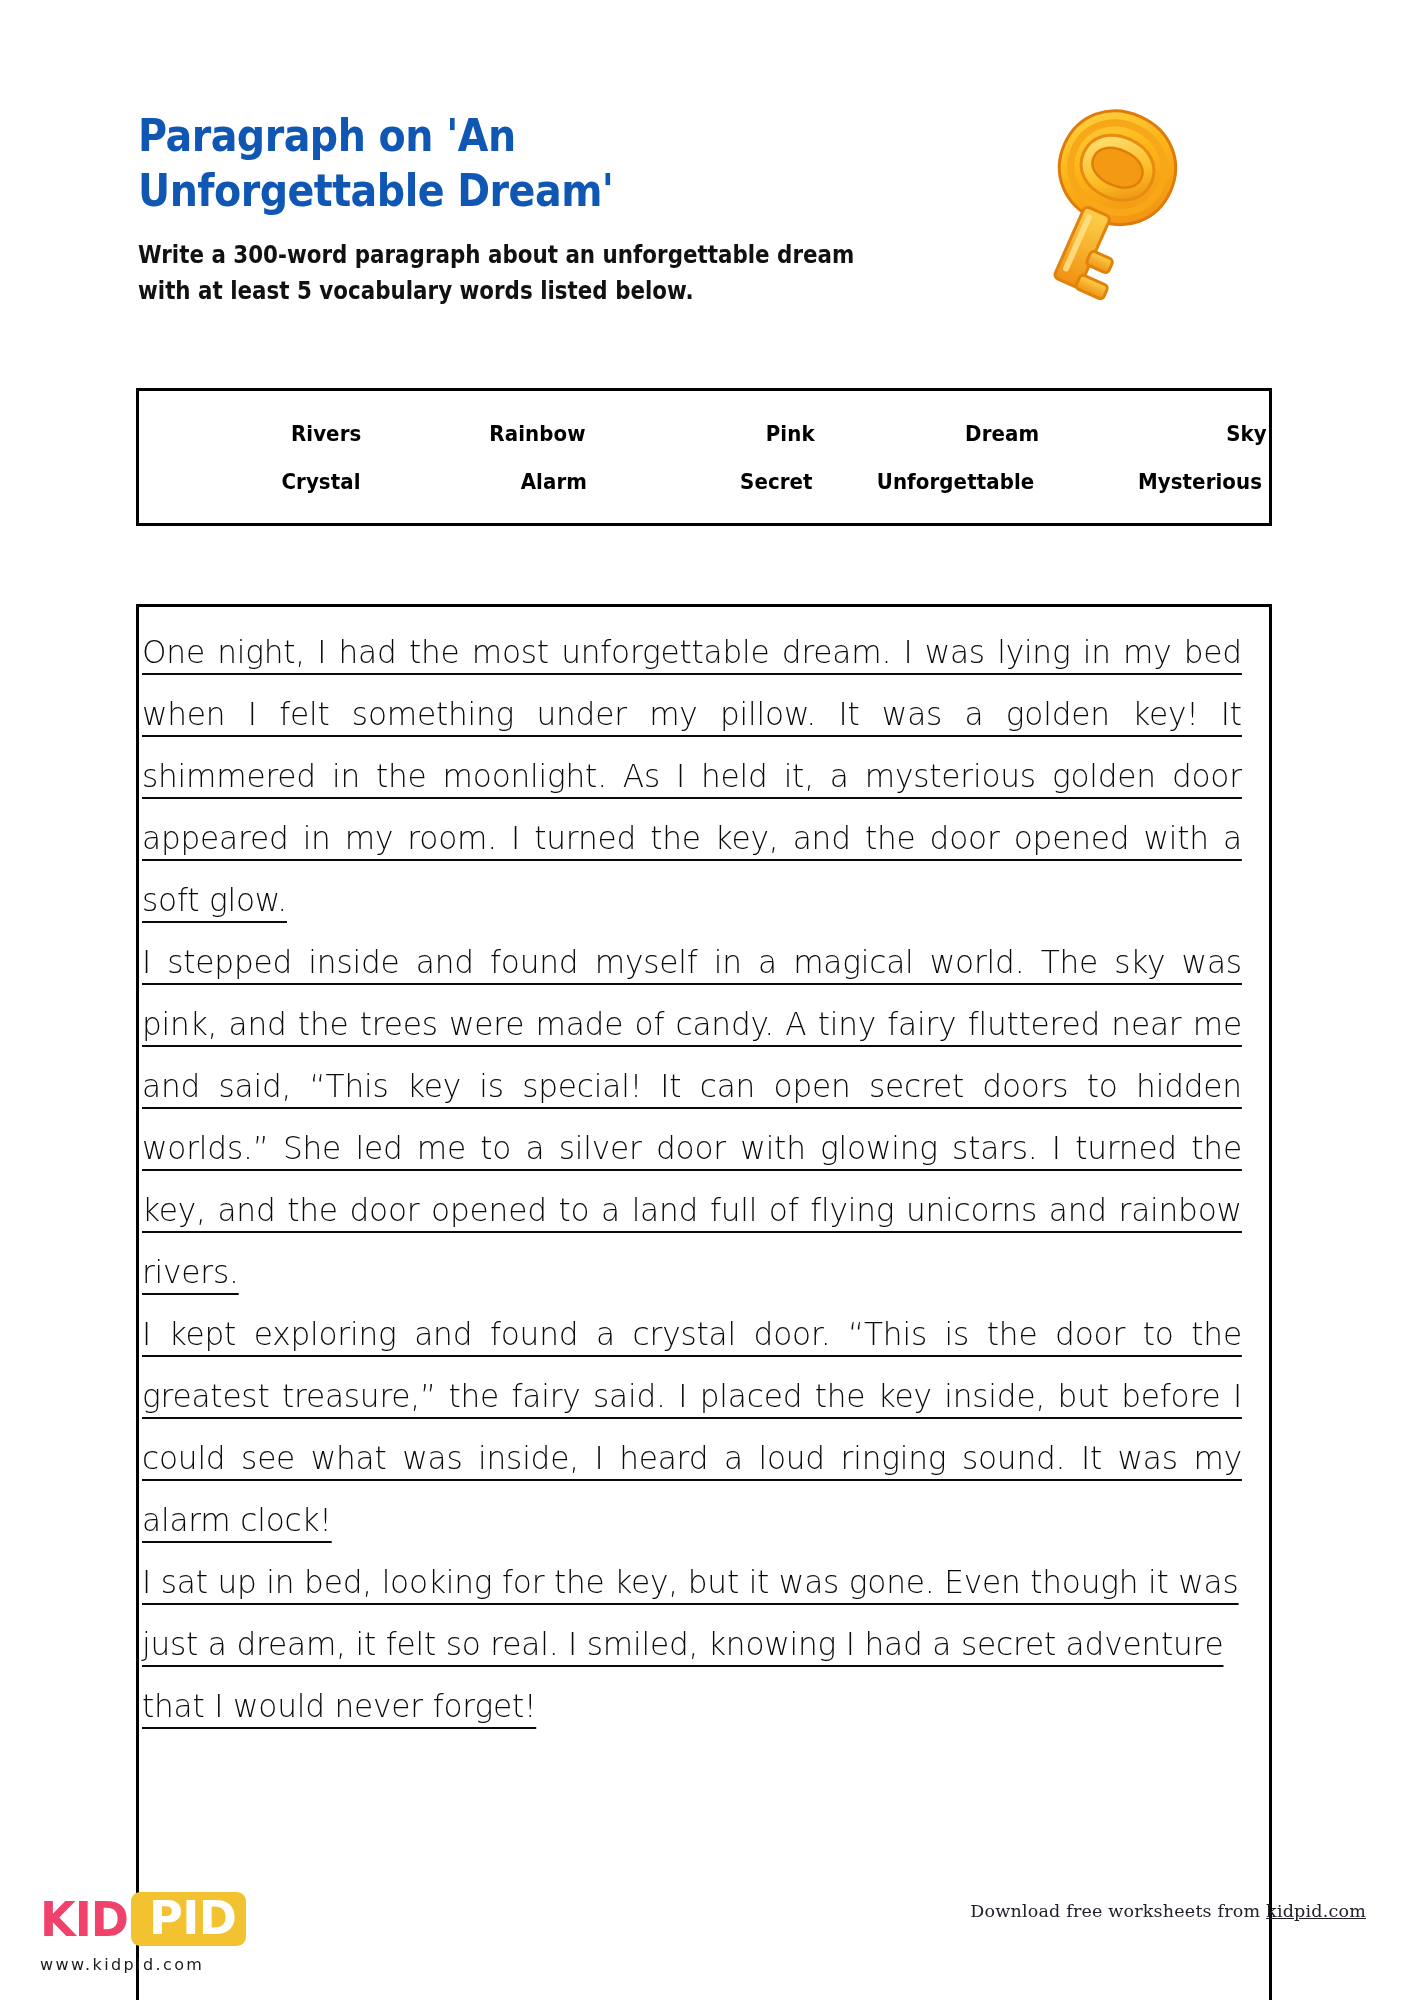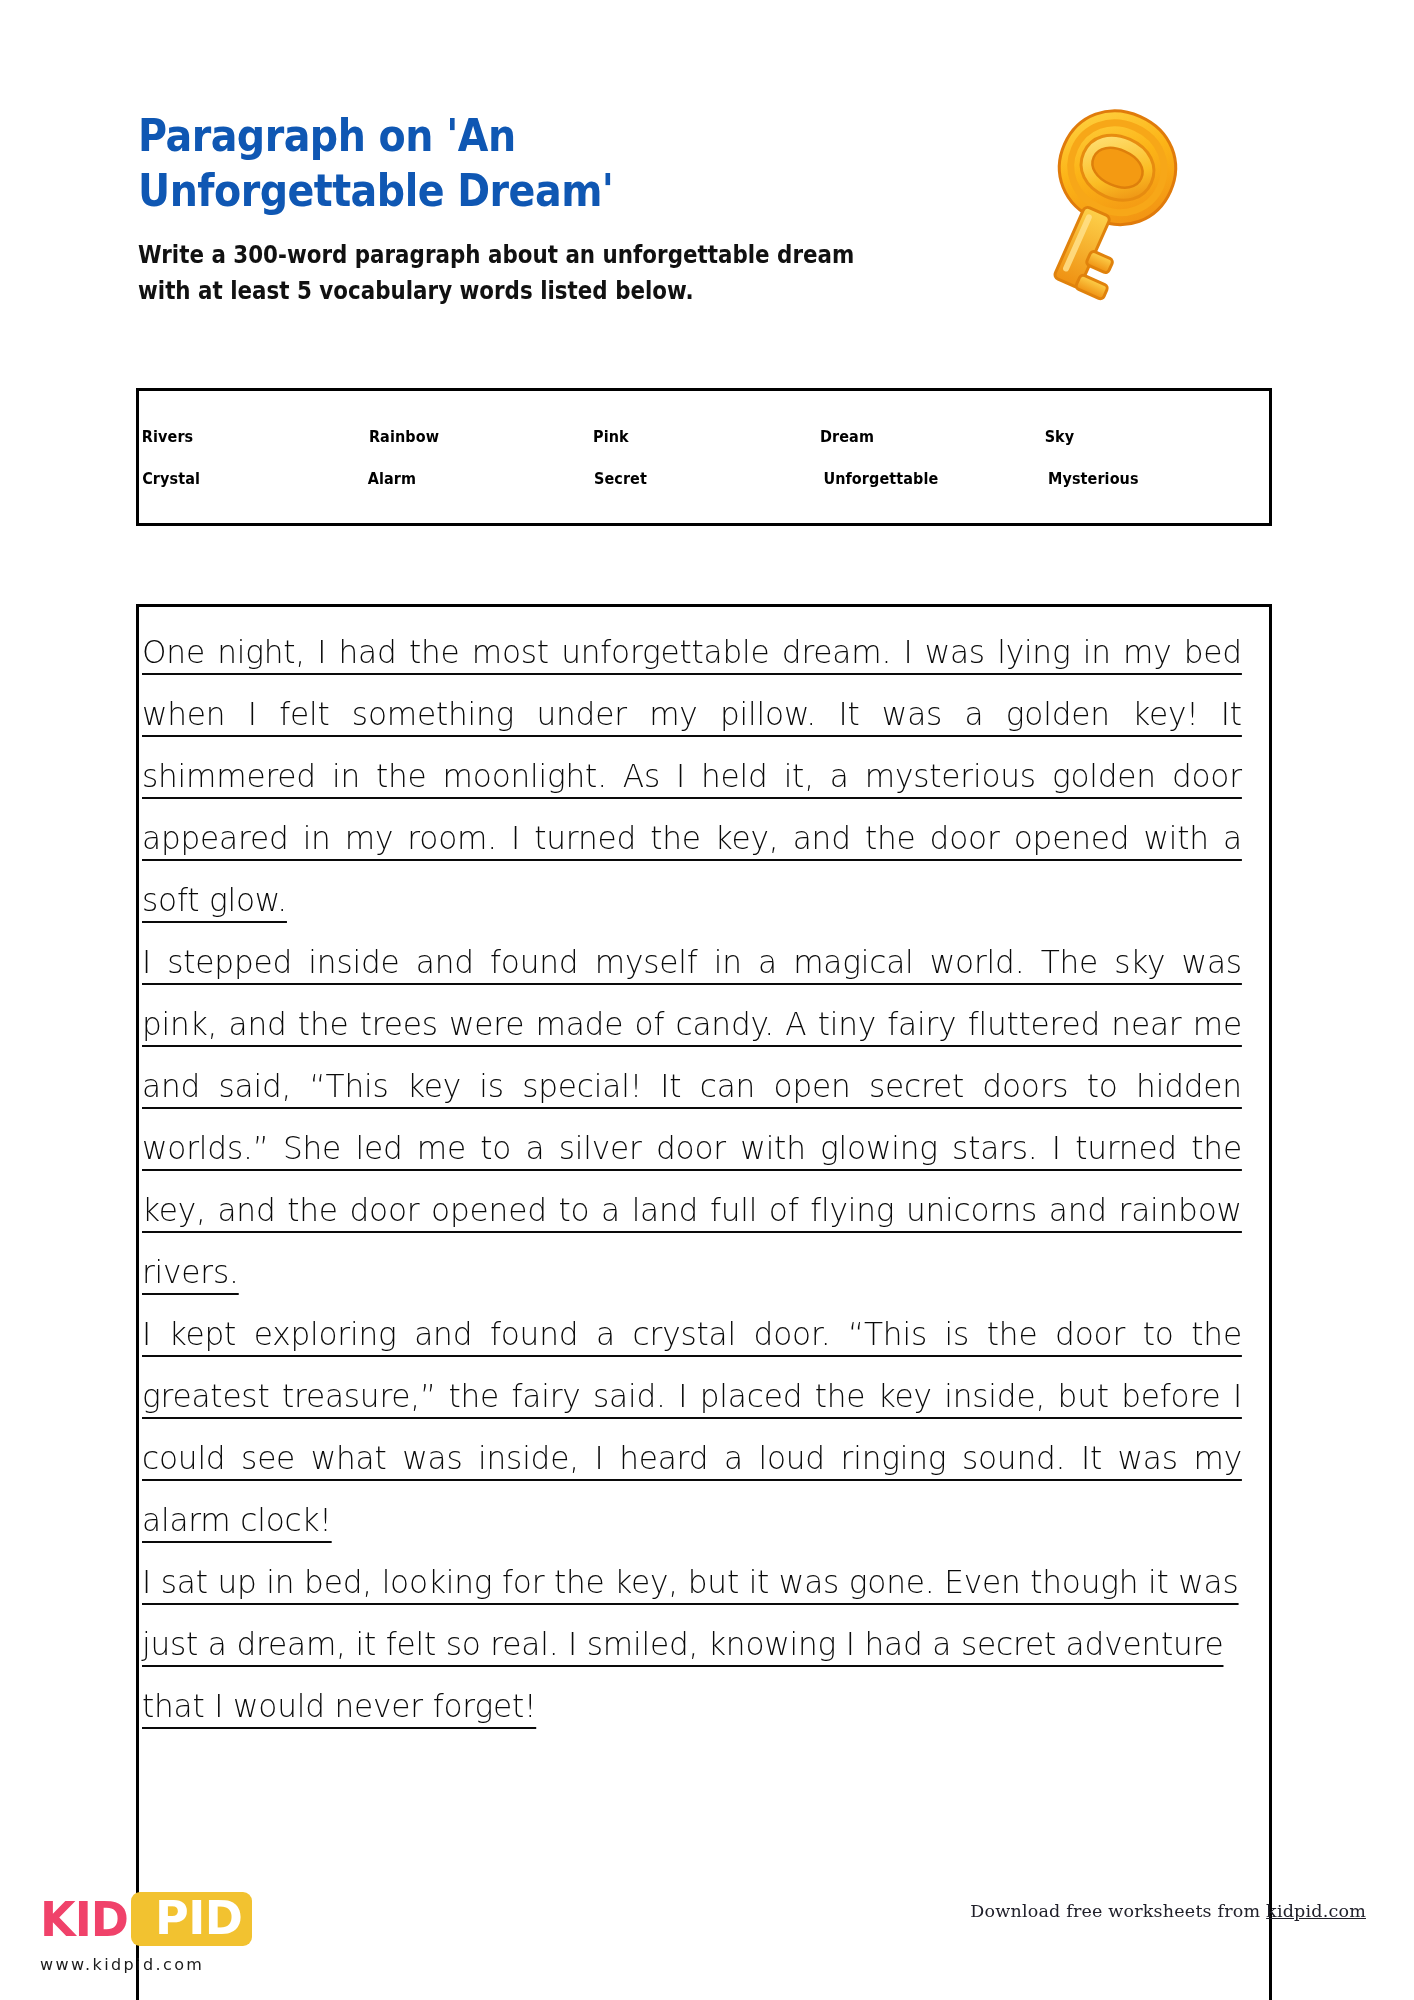--- a/index.html
+++ b/index.html
@@ -48,24 +48,24 @@
     width:1136px; height:138px;
     border:3px solid #000;
     background:#fff;
     display:flex; flex-direction:column;
     justify-content:center;
   }
   .vocab-row { display:flex; width:100%; }
   .vocab-row + .vocab-row { margin-top:23px; }
   .vocab-cell {
     flex:1 1 0;
-    text-align:left;
-    font-family:"DejaVu Sans", sans-serif;
-    font-weight:700;
-    font-size:16px;
+    text-align:right;
+    font-family:"DejaVu Sans", sans-serif;
+    font-weight:700;
+    font-size:22px;
     color:#000;
     letter-spacing:0.1px;
     white-space:nowrap;
   }
   .vocab-cell span { display:inline-block; transform:scaleX(0.9); }
 
   
   .writing-box {
     position:absolute; left:136px; top:604px;
     width:1136px; height:1505px;
@@ -104,21 +104,21 @@
   }
   .logo-kid {
     color:#f0426a;
     letter-spacing:-1px;
     transform:scaleY(1.06);
   }
   .logo-pid-box {
     background:#f2c230;
     color:#ffffff;
     border-radius:9px;
-    padding:3px 10px 5px 24px;
+    padding:3px 10px 5px 18px;
     margin-left:3px;
     letter-spacing:-0.5px;
     transform:scaleY(1.0);
   }
   .logo-url {
     margin-top:9px;
     font-family:"DejaVu Sans", sans-serif;
     font-weight:400;
     font-size:16px;
     letter-spacing:2.4px;

